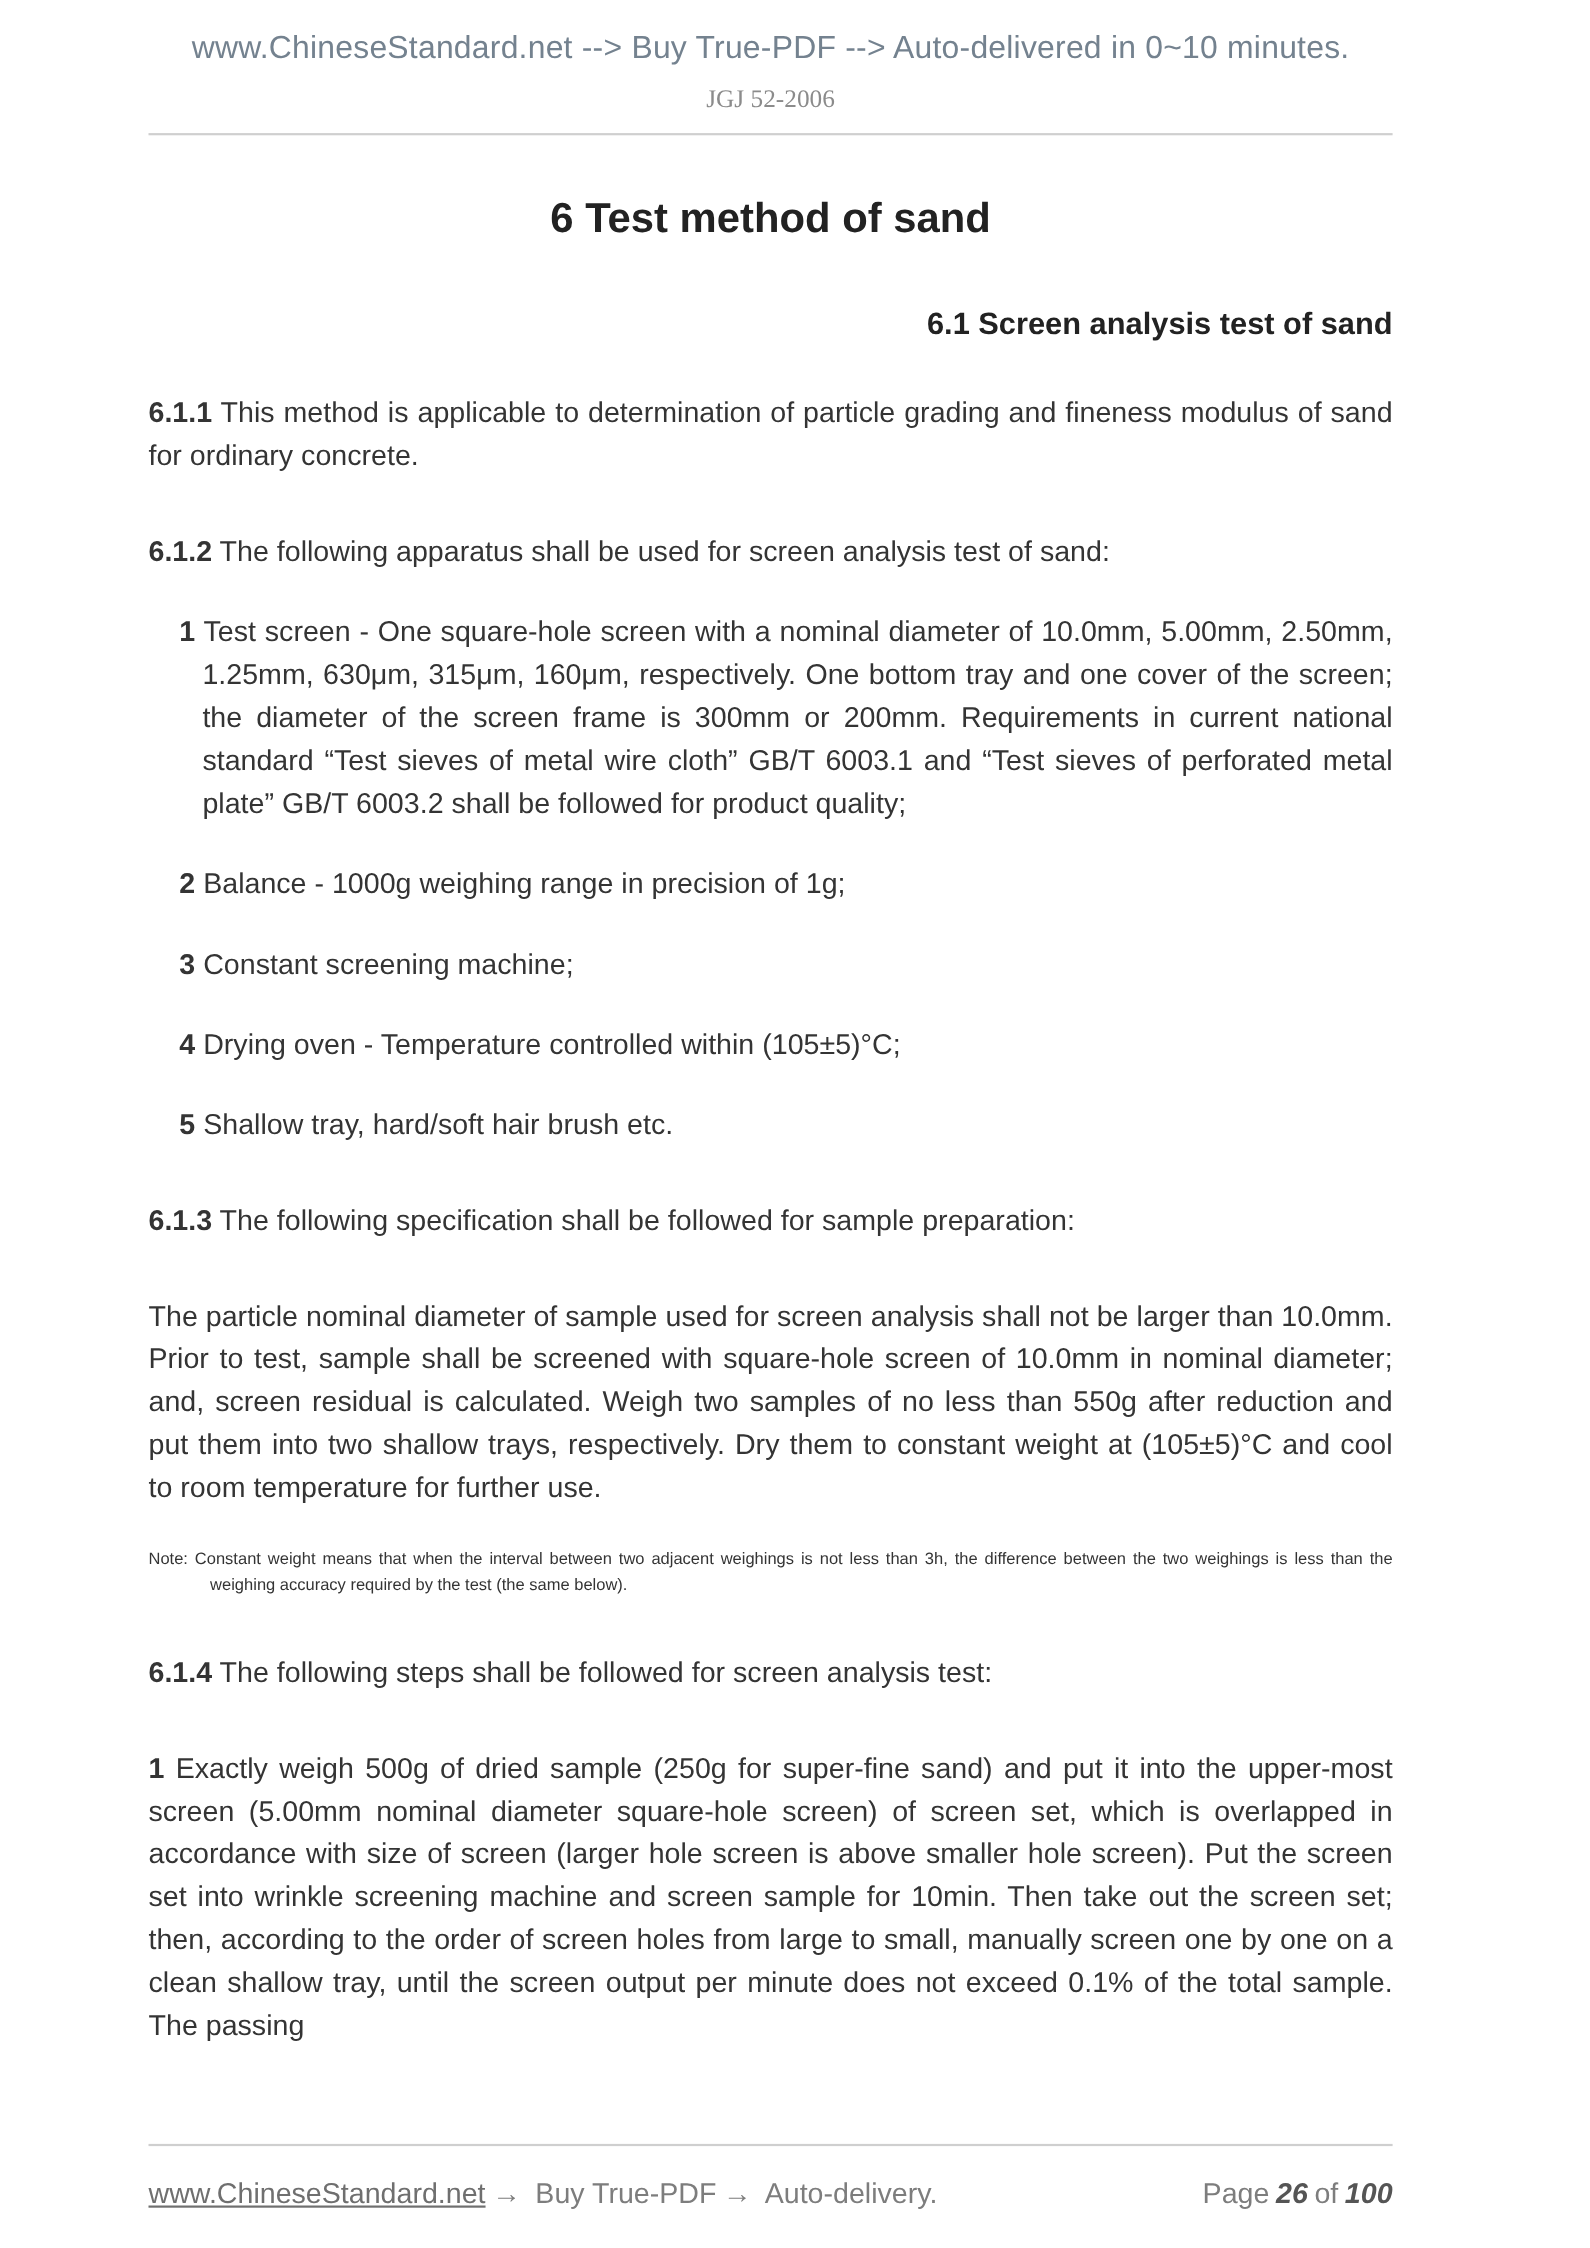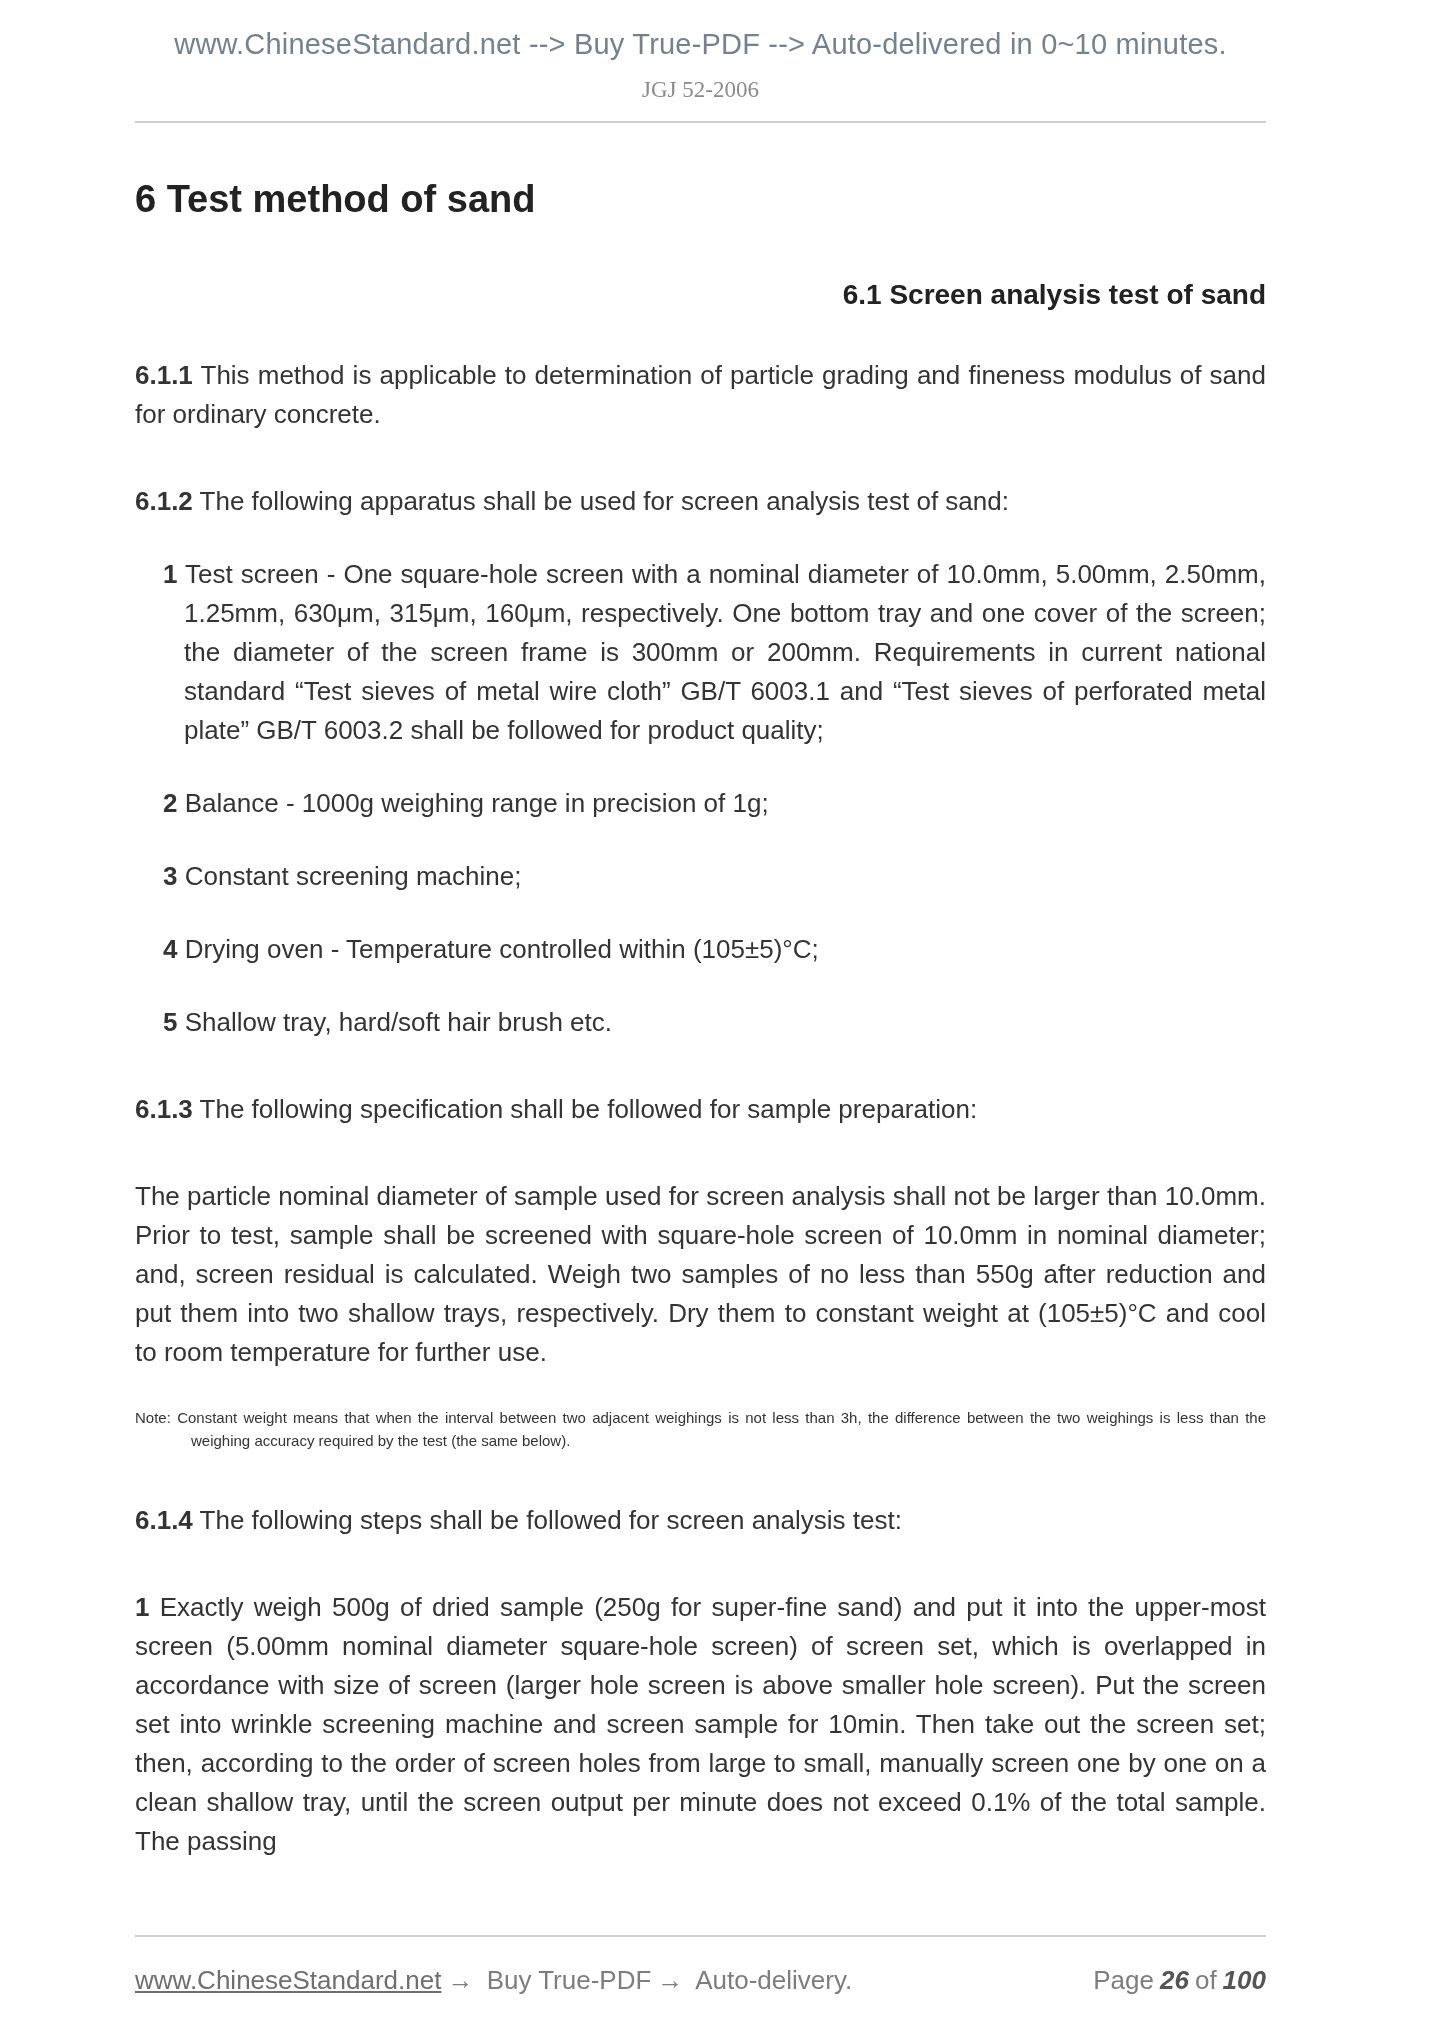--- a/index.html
+++ b/index.html
@@ -21,20 +21,21 @@
     border-top: 2px solid #cfcfcf;
     margin: 18px 135px 0 135px;
   }
   .content {
     margin: 0 135px;
     text-align: justify;
     font-size: 26px;
     line-height: 1.5;
   }
   .title {
+    text-align: center;
     font-weight: bold;
     font-size: 38px;
     color: #222222;
     margin-top: 48px;
   }
   .subtitle {
     text-align: right;
     font-weight: bold;
     font-size: 28px;
     color: #222222;
@@ -48,21 +49,21 @@
     padding-left: 49px;
     text-indent: -21px;
   }
   .note {
     margin: 34px 0 0 0;
     font-size: 15px;
     line-height: 1.55;
     padding-left: 56px;
     text-indent: -56px;
   }
-  .footer { position: absolute; left: 0; right: 0; bottom: 48px; }
+  .footer { position: absolute; left: 0; right: 0; bottom: 34px; }
   .footer .rule { margin-bottom: 28px; }
   .footer-row {
     display: flex;
     justify-content: space-between;
     align-items: baseline;
     margin: 0 135px;
     font-size: 26px;
     color: #7d7d7d;
   }
   .footer-left span { margin-right: 6px; }

